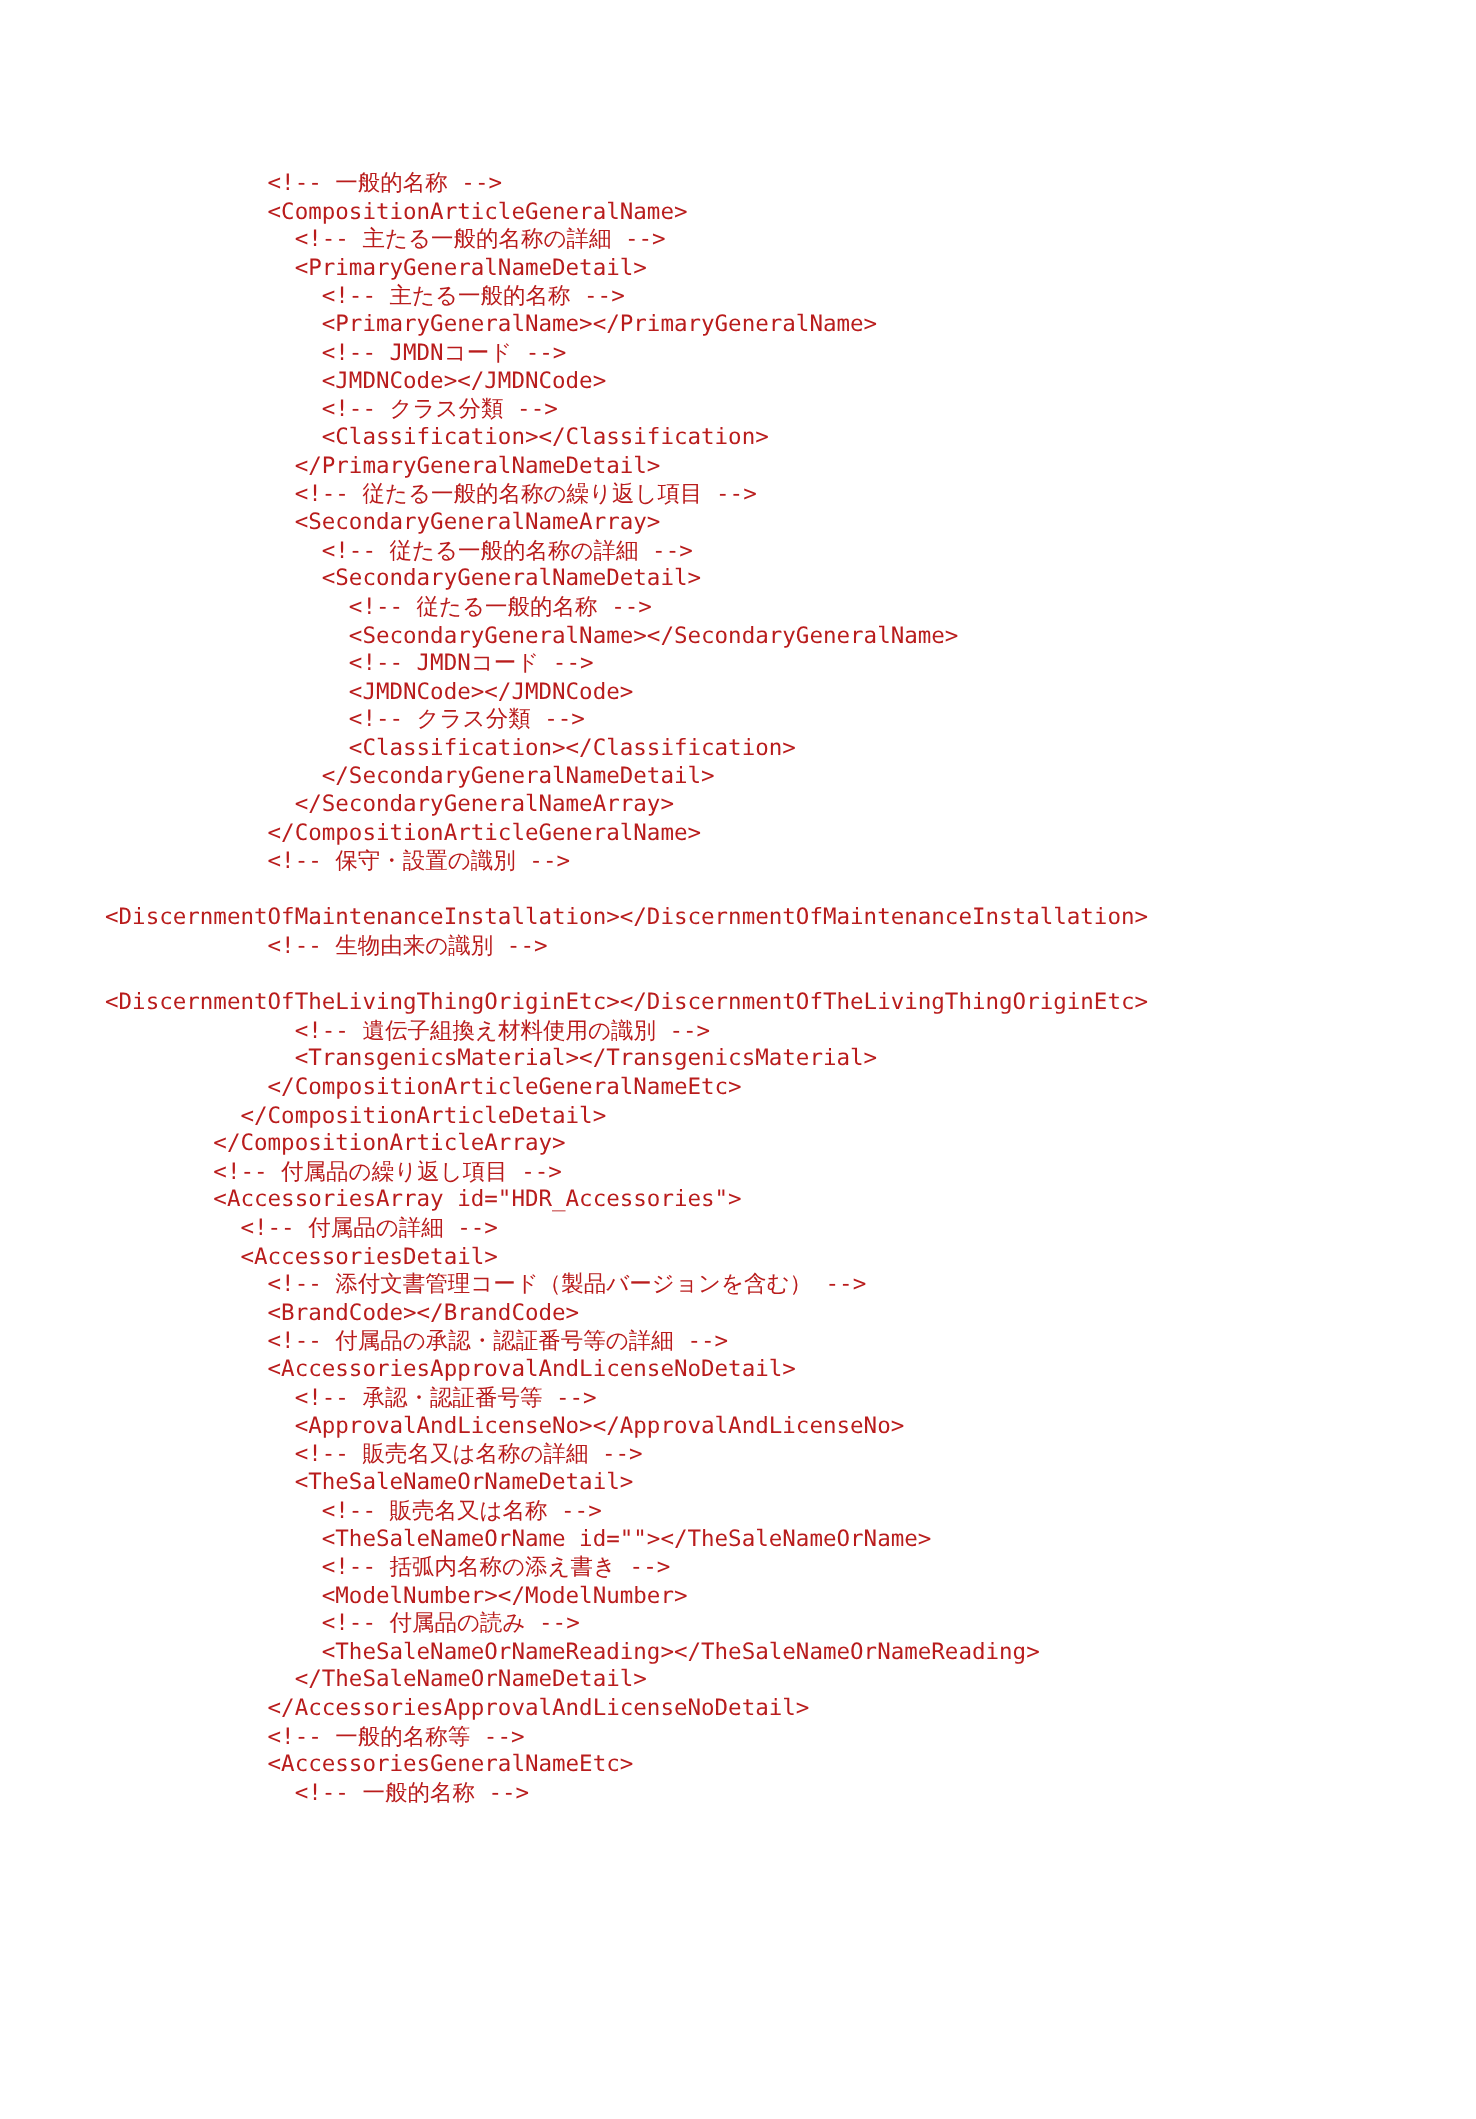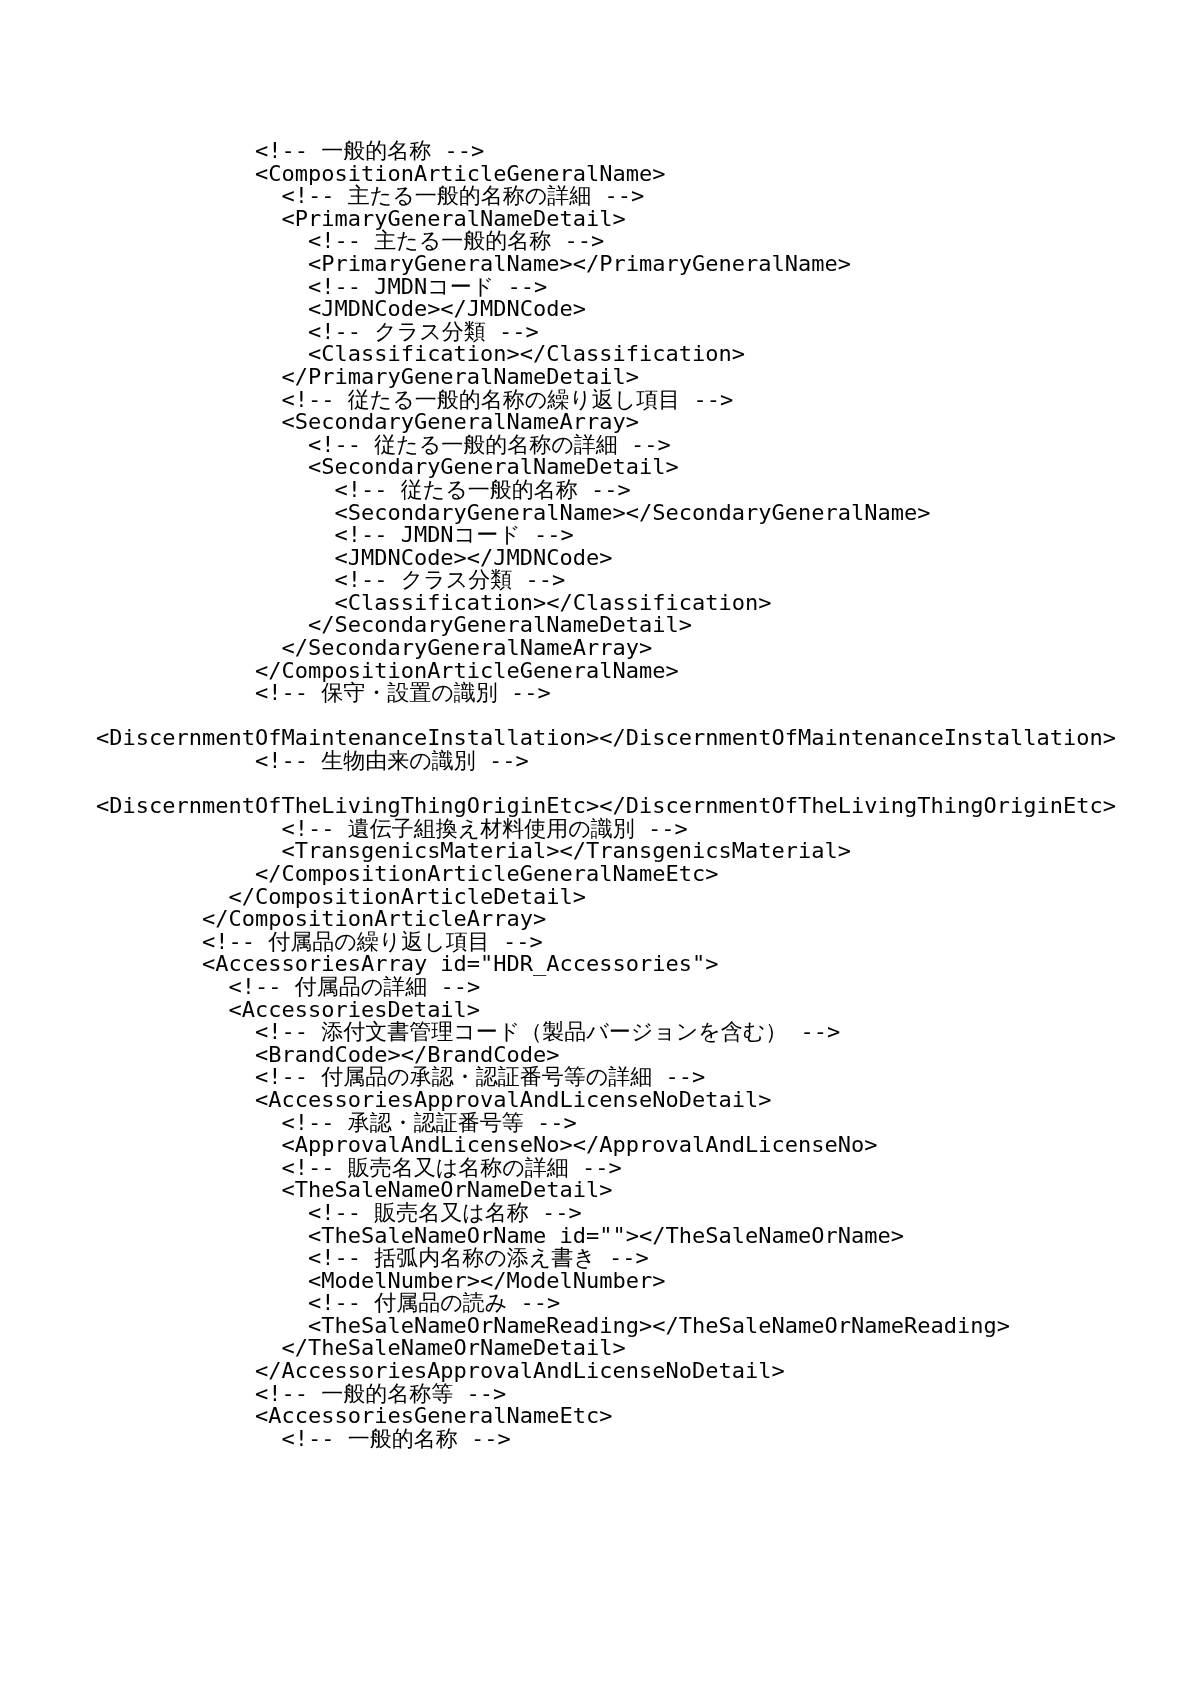--- a/index.html
+++ b/index.html
@@ -16,27 +16,27 @@
   .page {
     position: absolute;
     left: 0;
     top: 0;
     width: 1181px;
     height: 1695px;
     background: #ffffff;
   }
   .code-block {
     position: absolute;
-    left: 96px;
+    left: 84px;
     top: 118px;
     width: 1000px;
     font-family: "DejaVu Sans Mono", monospace;
-    font-size: 22px;
+    font-size: 18px;
     line-height: 22.6px;
-    color: #000000;
+    color: #b91c1c;
     white-space: pre;
     letter-spacing: 0px;
   }
   .code-line {
     white-space: pre;
     min-height: 22.6px;
   }
   .blank {
     height: 22.6px;
   }

